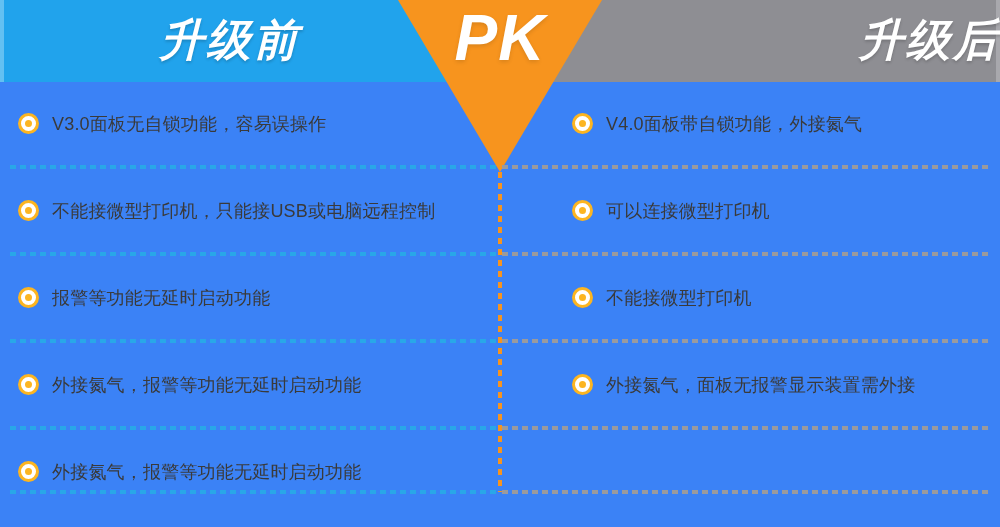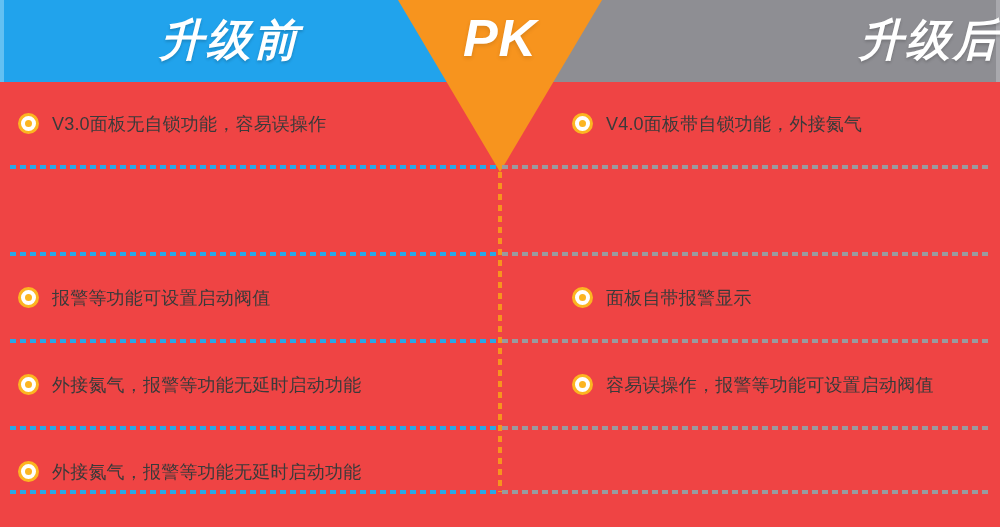--- a/index.html
+++ b/index.html
@@ -10,21 +10,21 @@
     width: 1000px;
     height: 527px;
     background: #f0f0f0;
     font-family: "Liberation Sans", "DejaVu Sans", sans-serif;
     overflow: hidden;
   }
   .page {
     position: relative;
     width: 1000px;
     height: 527px;
-    background: #ef4444;
+    background: #3b82f6;
     overflow: hidden;
   }
 
   
   .header-band {
     position: absolute;
     left: 0;
     top: 0;
     width: 1000px;
     height: 82px;
@@ -104,21 +104,21 @@
     border-right: 102px solid transparent;
     border-top: 172px solid #f7941e;
   }
   .pk-label {
     position: absolute;
     left: 0;
     top: 2px;
     width: 204px;
     text-align: center;
     color: #ffffff;
-    font-size: 52px;
+    font-size: 64px;
     font-weight: bold;
     font-style: italic;
     letter-spacing: 1px;
     line-height: 72px;
     text-shadow: 0 2px 4px rgba(0,0,0,0.12);
   }
 
   
   .rows {
     position: absolute;
@@ -245,48 +245,58 @@
       <div class="cell right">
         <span class="bullet"></span>
         <span class="row-text">V4.0面板带自锁功能，外接氮气</span>
       </div>
     </div>
     <div class="divider" style="top:83px;">
       <div class="seg-left"></div>
       <div class="seg-right"></div>
     </div>
 
+    <div class="row" style="top:87px;">
+      <div class="cell left">
+        <span class="bullet"></span>
+        <span class="row-text">不能接微型打印机，只能接USB或电脑远程控制</span>
+      </div>
+      <div class="cell right">
+        <span class="bullet"></span>
+        <span class="row-text">可以连接微型打印机</span>
+      </div>
+    </div>
     <div class="divider" style="top:170px;">
       <div class="seg-left"></div>
       <div class="seg-right"></div>
     </div>
 
     <div class="row" style="top:174px;">
       <div class="cell left">
         <span class="bullet"></span>
-        <span class="row-text">报警等功能可设置启动阀值</span>
+        <span class="row-text">报警等功能无延时启动功能</span>
       </div>
       <div class="cell right">
         <span class="bullet"></span>
-        <span class="row-text">面板自带报警显示</span>
+        <span class="row-text">不能接微型打印机</span>
       </div>
     </div>
     <div class="divider" style="top:257px;">
       <div class="seg-left"></div>
       <div class="seg-right"></div>
     </div>
 
     <div class="row" style="top:261px;">
       <div class="cell left">
         <span class="bullet"></span>
         <span class="row-text">外接氮气，报警等功能无延时启动功能</span>
       </div>
       <div class="cell right">
         <span class="bullet"></span>
-        <span class="row-text">容易误操作，报警等功能可设置启动阀值</span>
+        <span class="row-text">外接氮气，面板无报警显示装置需外接</span>
       </div>
     </div>
     <div class="divider" style="top:344px;">
       <div class="seg-left"></div>
       <div class="seg-right"></div>
     </div>
 
     <div class="row" style="top:348px;">
       <div class="cell left">
         <span class="bullet"></span>

